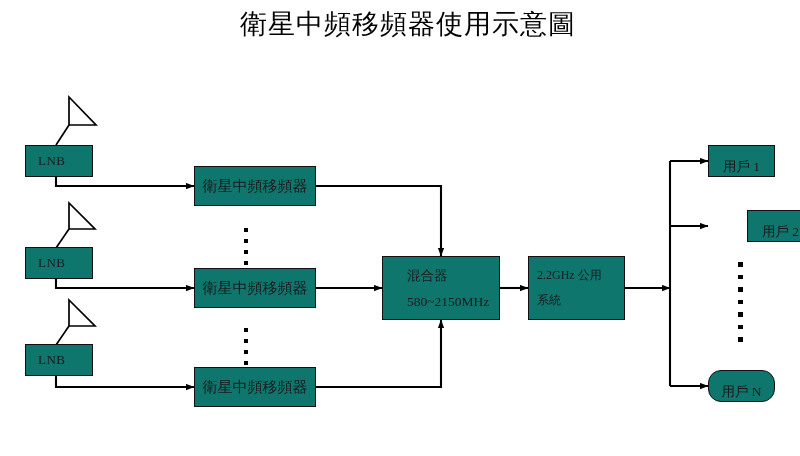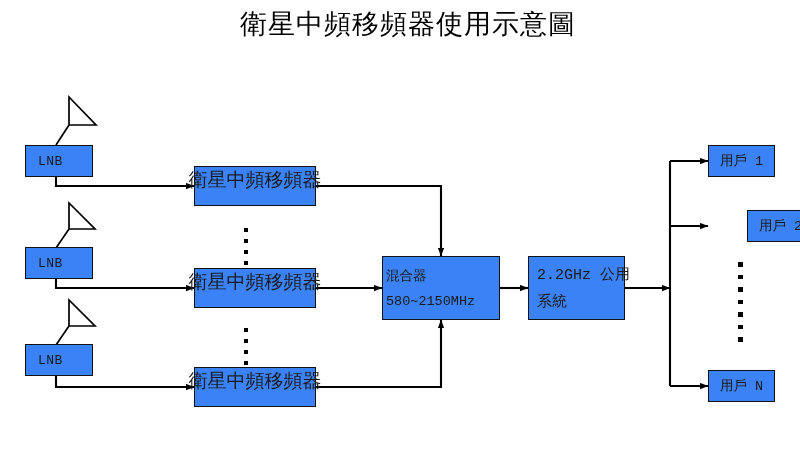--- a/index.html
+++ b/index.html
@@ -31,56 +31,56 @@
     font-family: "Liberation Serif", "DejaVu Serif", serif;
     font-size: 27px;
     letter-spacing: 1px;
     color: #000000;
     white-space: nowrap;
   }
   .node {
     position: absolute;
     box-sizing: border-box;
     border: 1.6px solid #111111;
-    background: #3b82f6;
+    background: #0f766e;
     color: #1a1a1a;
     display: flex;
     flex-direction: column;
     align-items: flex-start;
     justify-content: center;
-    font-family: Liberation Mono, monospace;
+    font-family: Liberation Serif, serif;
   }
   .node .line {
     display: block;
     white-space: nowrap;
   }
   .lnb-box {
     font-size: 13px;
     padding-left: 12px;
     letter-spacing: 0.5px;
   }
   .conv-box {
-    font-size: 19px;
+    font-size: 15px;
     align-items: center;
-    justify-content: flex-start;
+    justify-content: center;
   }
   .mixer-box {
     font-size: 13.5px;
-    padding-left: 3px;
+    padding-left: 24px;
     gap: 9px;
   }
   .sys-box {
-    font-size: 15px;
+    font-size: 12px;
     padding-left: 8px;
     gap: 8px;
   }
   .user-box {
     font-size: 13.5px;
     align-items: center;
-    justify-content: center;
+    justify-content: flex-end;
   }
   .dotcol {
     position: absolute;
     display: flex;
     flex-direction: column;
     align-items: center;
   }
   .dotcol i {
     display: block;
     background: #000000;
@@ -196,17 +196,17 @@
     <span class="line">2.2GHz 公用</span>
     <span class="line">系統</span>
   </div>
 
   <div class="node user-box" style="left:708px; top:145px; width:67px; height:32px;">
     <span class="line">用戶 1</span>
   </div>
   <div class="node user-box" style="left:747px; top:210px; width:67px; height:32px;">
     <span class="line">用戶 2</span>
   </div>
-  <div class="node user-box" style="left:708px; top:370px; width:67px; height:32px;">
+  <div class="node user-box" style="left:708px; top:370px; width:67px; height:32px;border-radius:13px;">
     <span class="line">用戶 N</span>
   </div>
 
 </div>
 
 </body></html>

